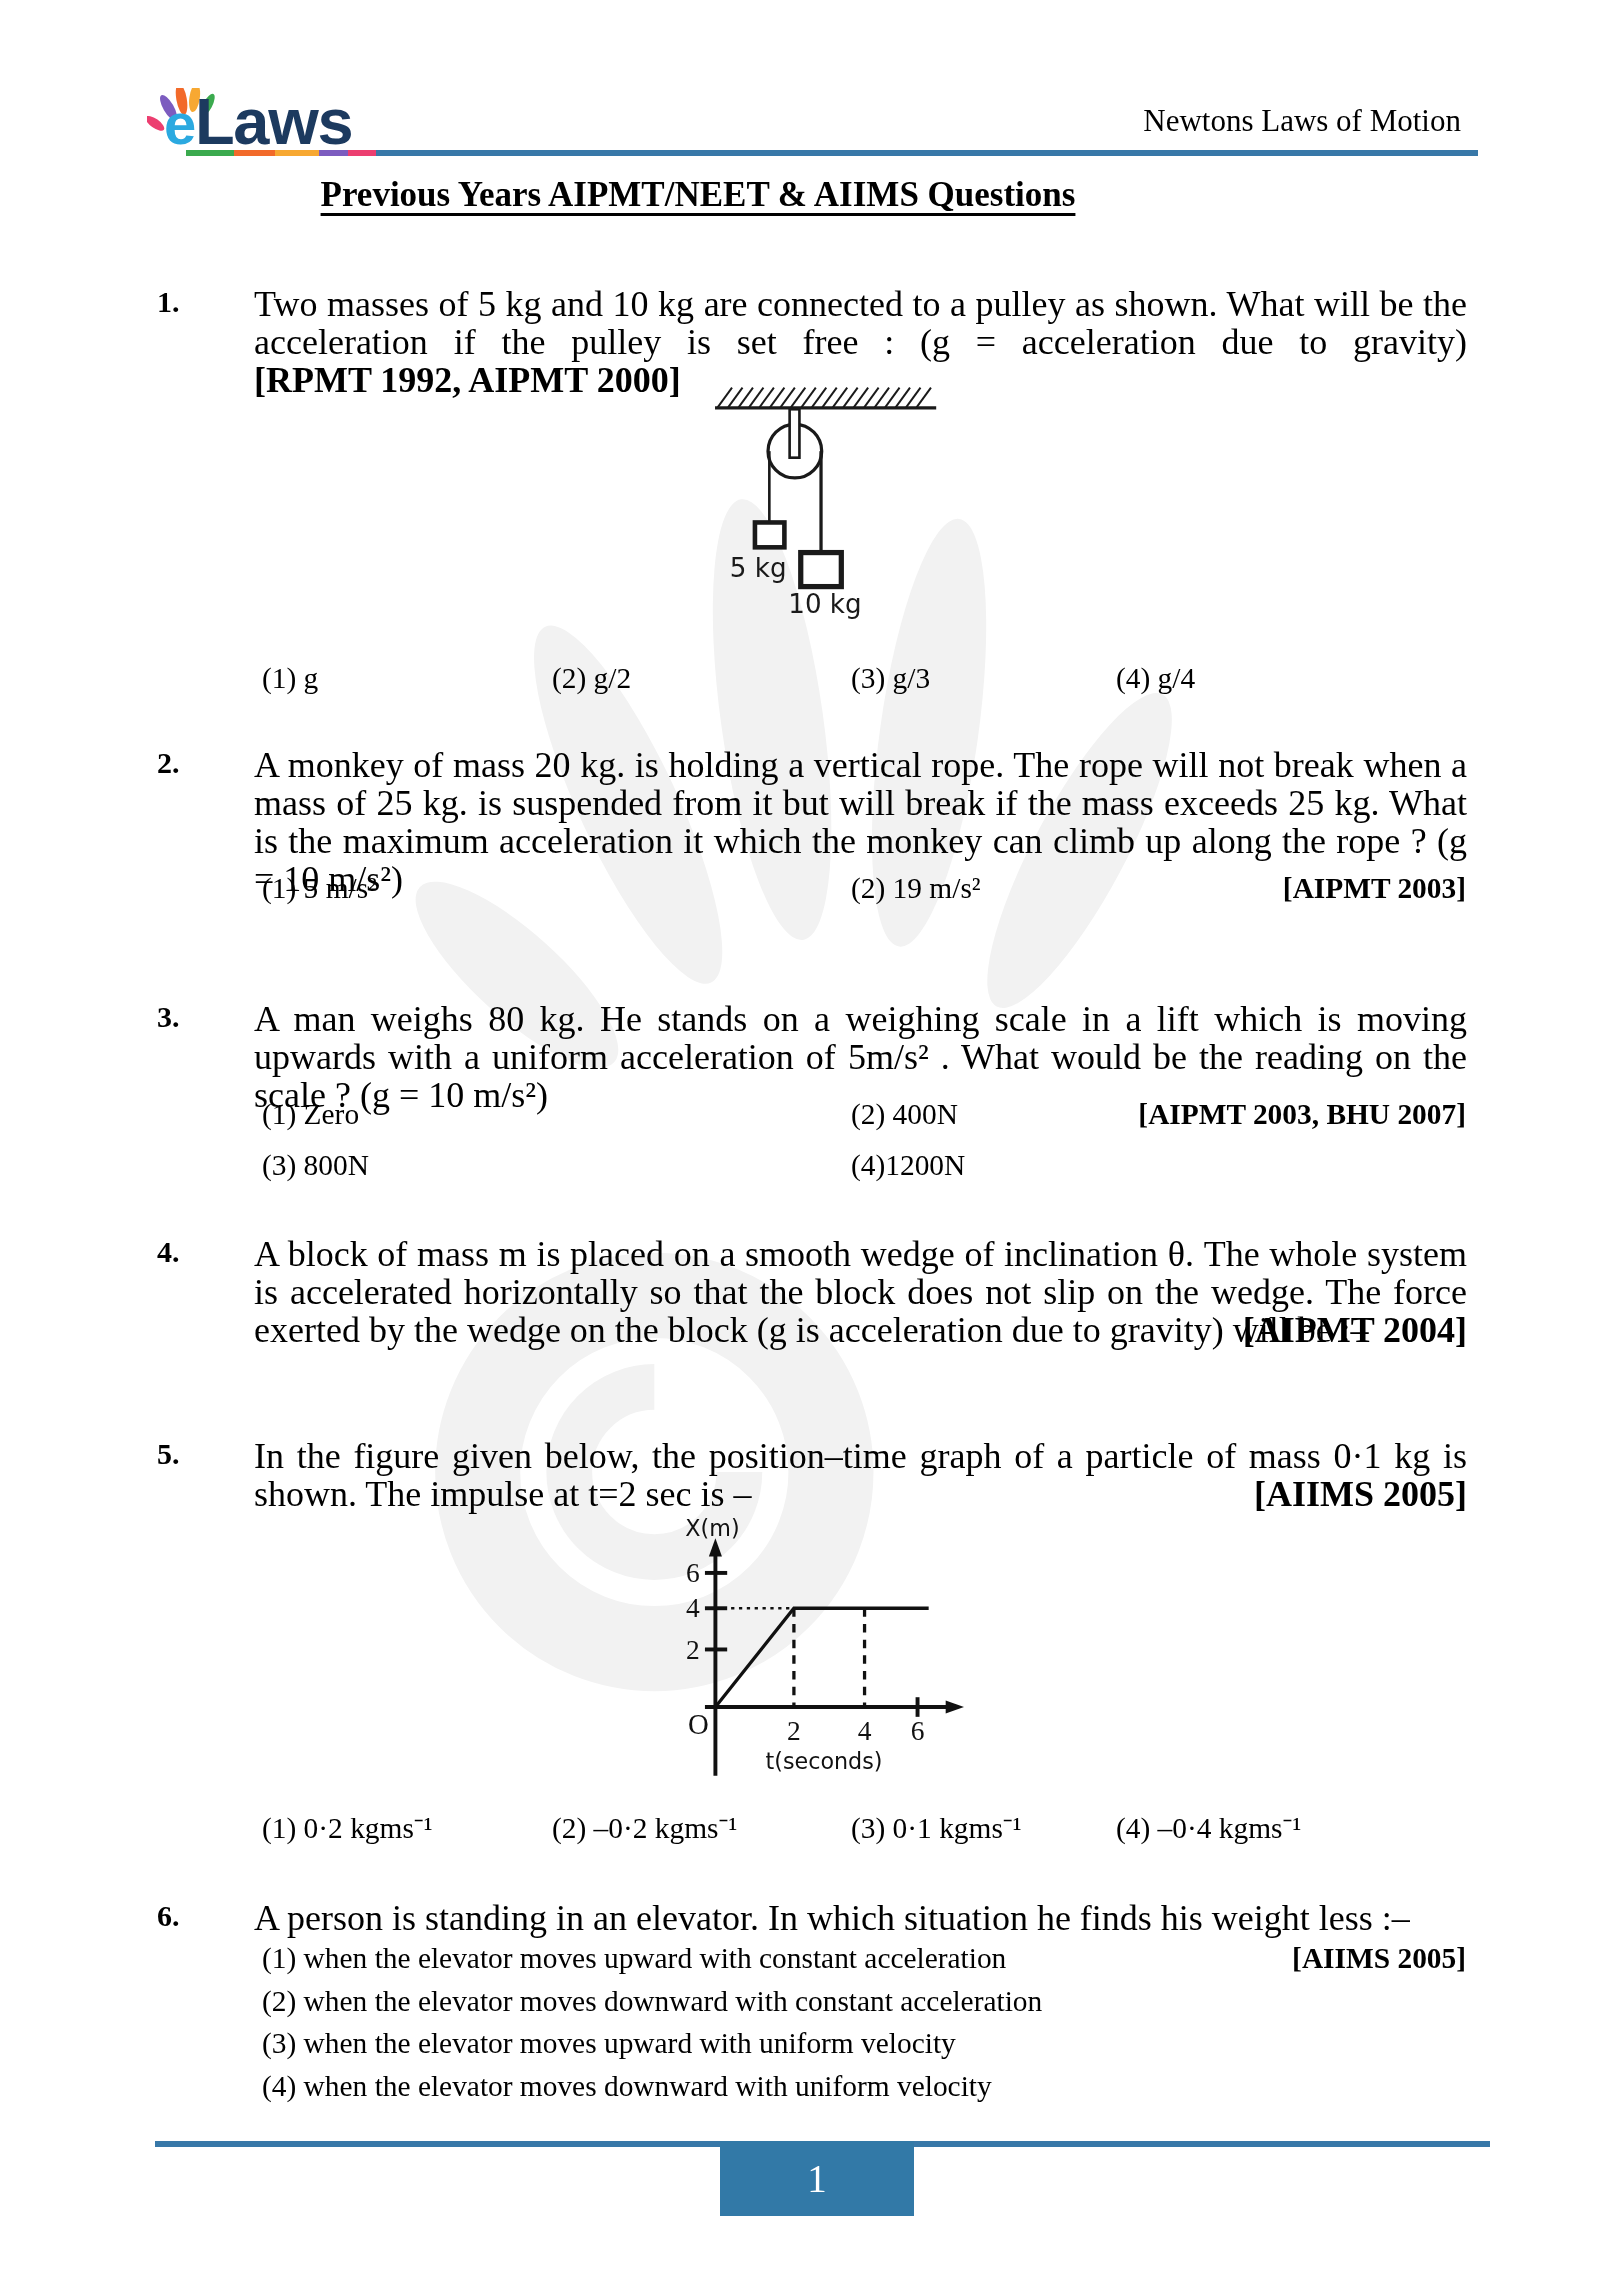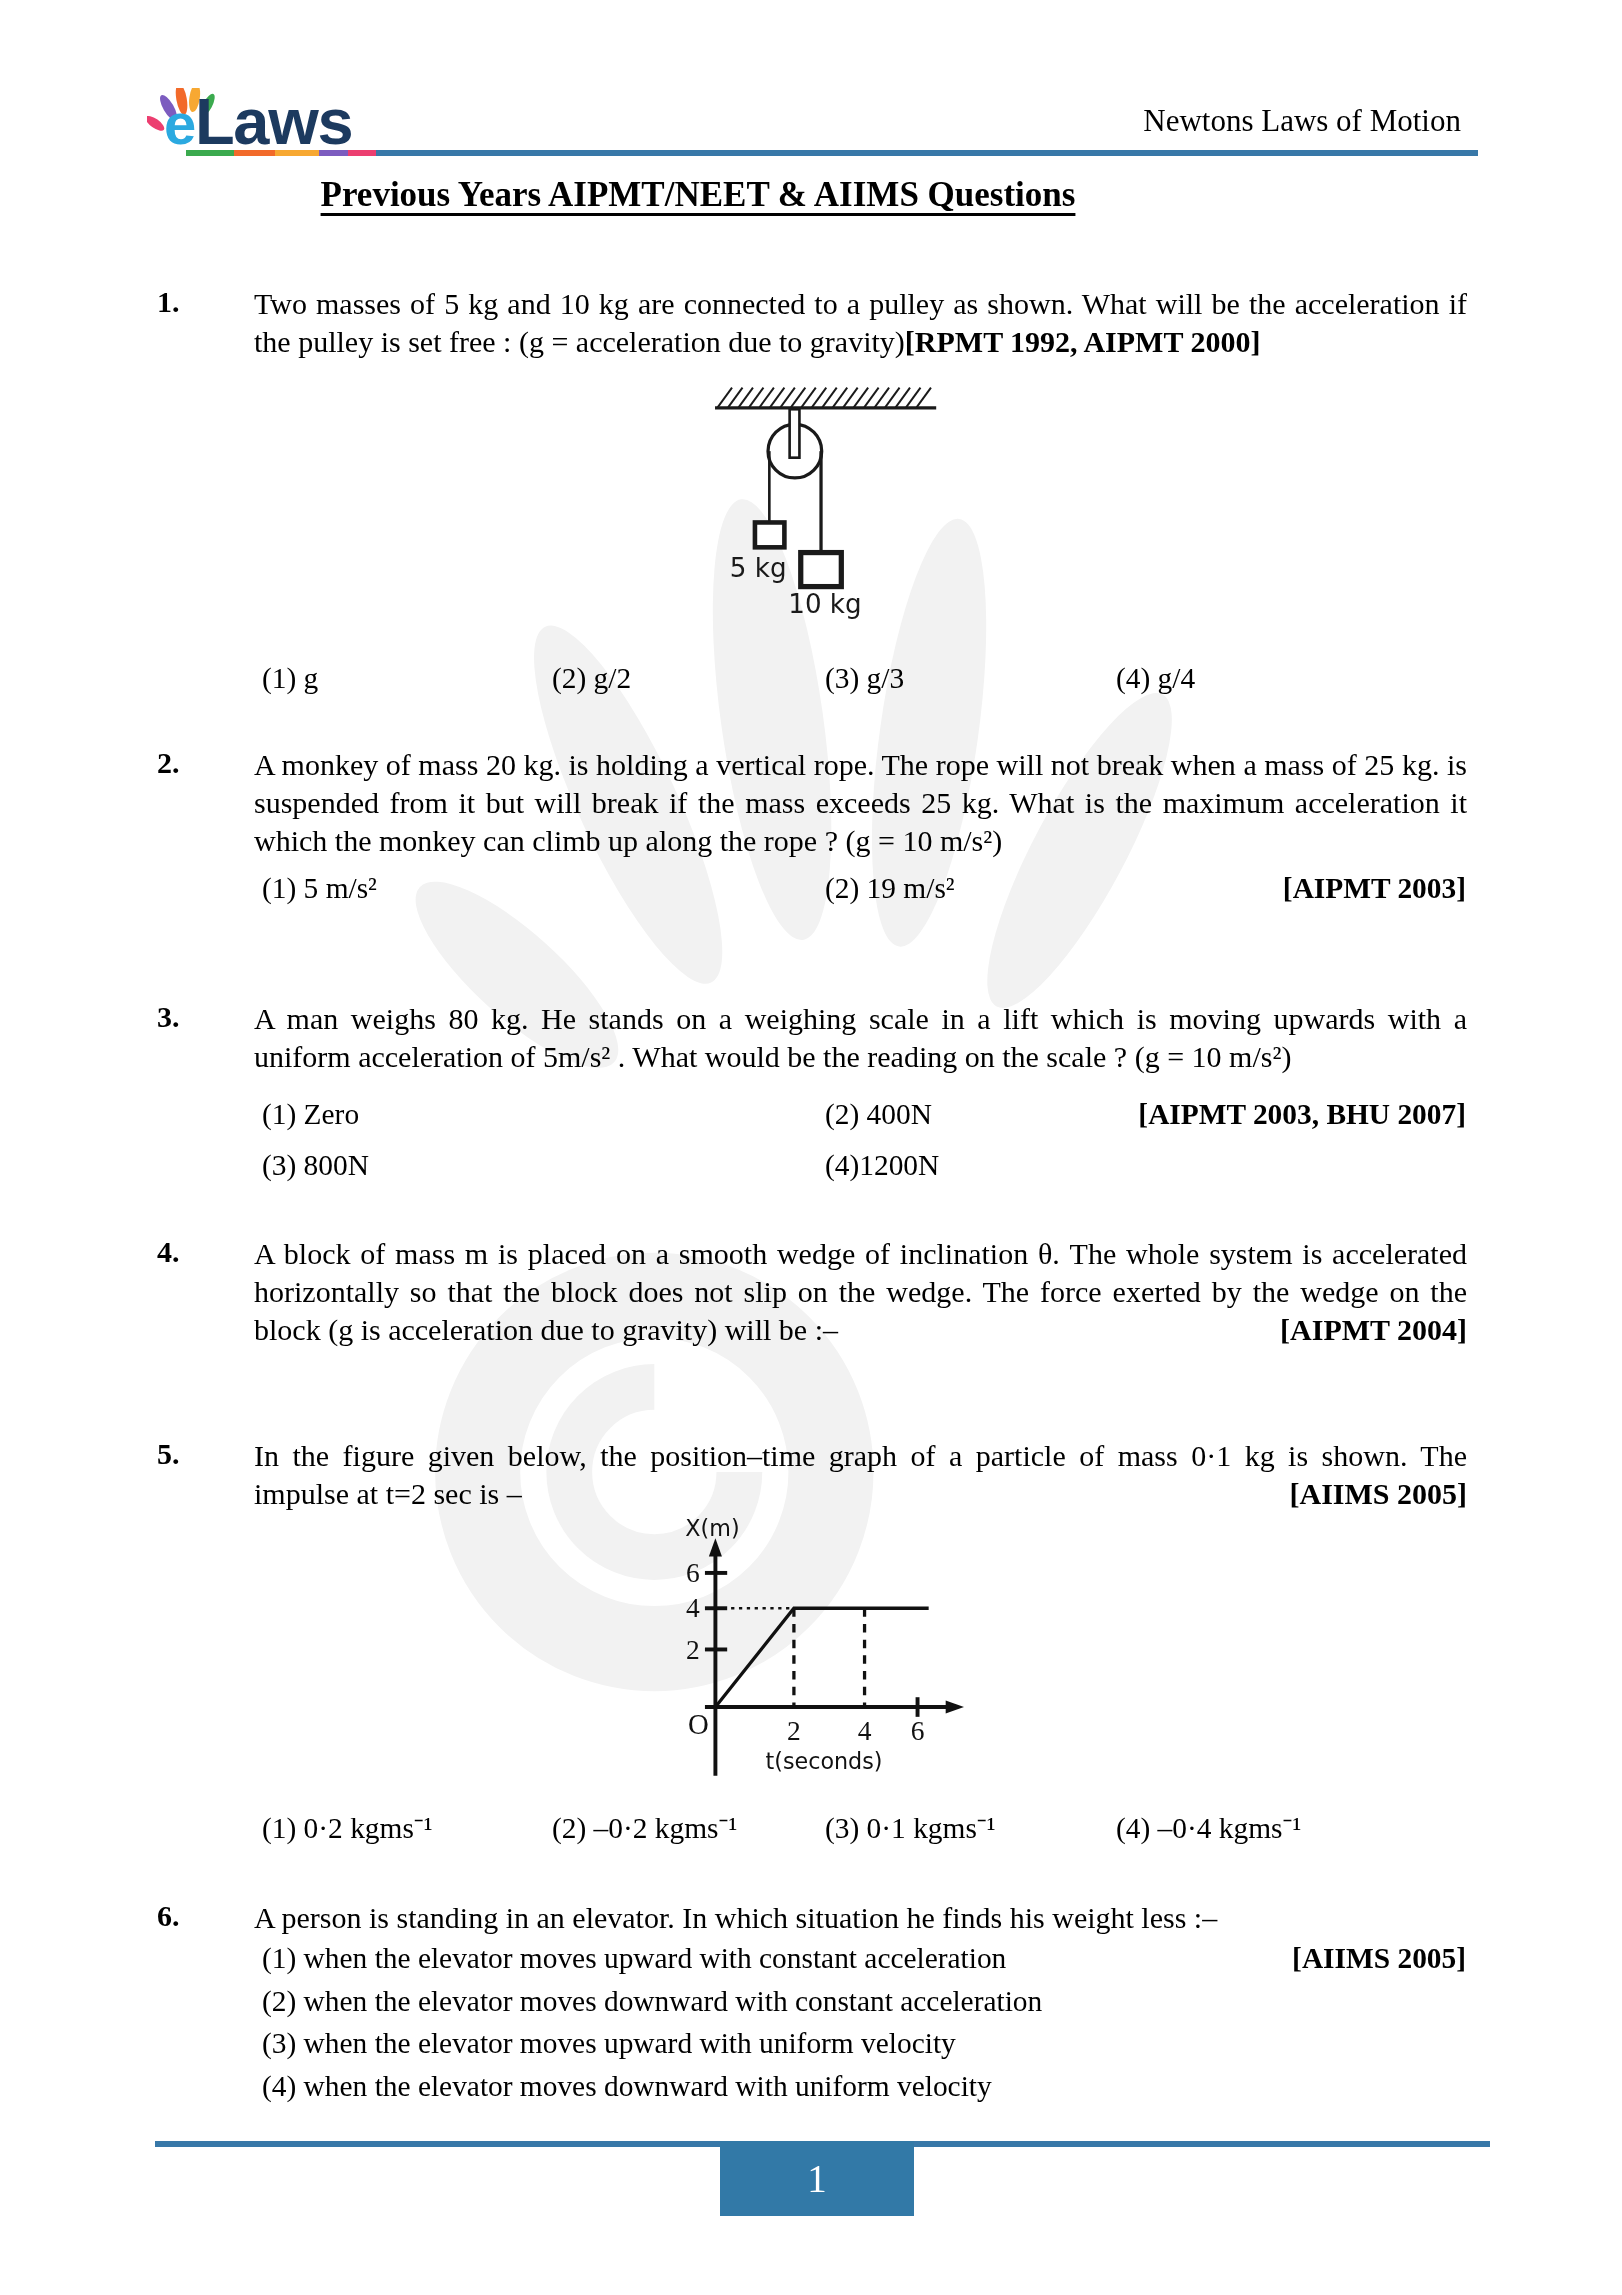--- a/index.html
+++ b/index.html
@@ -25,27 +25,27 @@
   .header-rule{position:absolute;left:376px;top:150px;width:1102px;height:5.9px;background:#3878A8;}
   .subject{position:absolute;top:103px;right:161px;font-size:31px;}
 
   .page-title{position:absolute;left:0;top:175px;width:1396px;text-align:center;
               font-size:35px;font-weight:bold;text-decoration:underline;
               text-decoration-thickness:3.3px;text-underline-offset:6.5px;}
 
   
   .qblock{position:absolute;left:157px;width:1310px;}
   .qnum{position:absolute;left:0;top:0;font-size:30px;font-weight:bold;}
-  .qtext{margin-left:97px;font-size:30px;line-height:38px;text-align:justify;position:relative;}
+  .qtext{margin-left:97px;font-size:36px;line-height:38px;text-align:justify;position:relative;}
   .src{font-weight:bold;white-space:nowrap;}
   .src-abs{position:absolute;right:0;bottom:0;}
   .orow{position:absolute;left:254px;width:1212px;height:41px;font-size:29.4px;}
   .opt{position:absolute;top:0;white-space:nowrap;}
   .osrc{position:absolute;right:0;top:0;font-weight:bold;white-space:nowrap;}
-  .c1{left:8px;} .c2{left:298px;} .c3{left:571px;} .c4{left:862px;}
+  .c1{left:8px;} .c2{left:298px;} .c3{left:597px;} .c4{left:862px;}
 
   
   .fig{position:absolute;}
   .figlabel{font-family:"DejaVu Sans",sans-serif;}
 
   
   .footer-rule{position:absolute;left:155px;top:2141px;width:1335px;height:5.9px;background:#3878A8;}
   .pagebox{position:absolute;left:720px;top:2141px;width:194px;height:75px;background:#3279A7;
            display:flex;align-items:center;justify-content:center;}
   .pagebox span{color:#fff;font-size:39px;}

